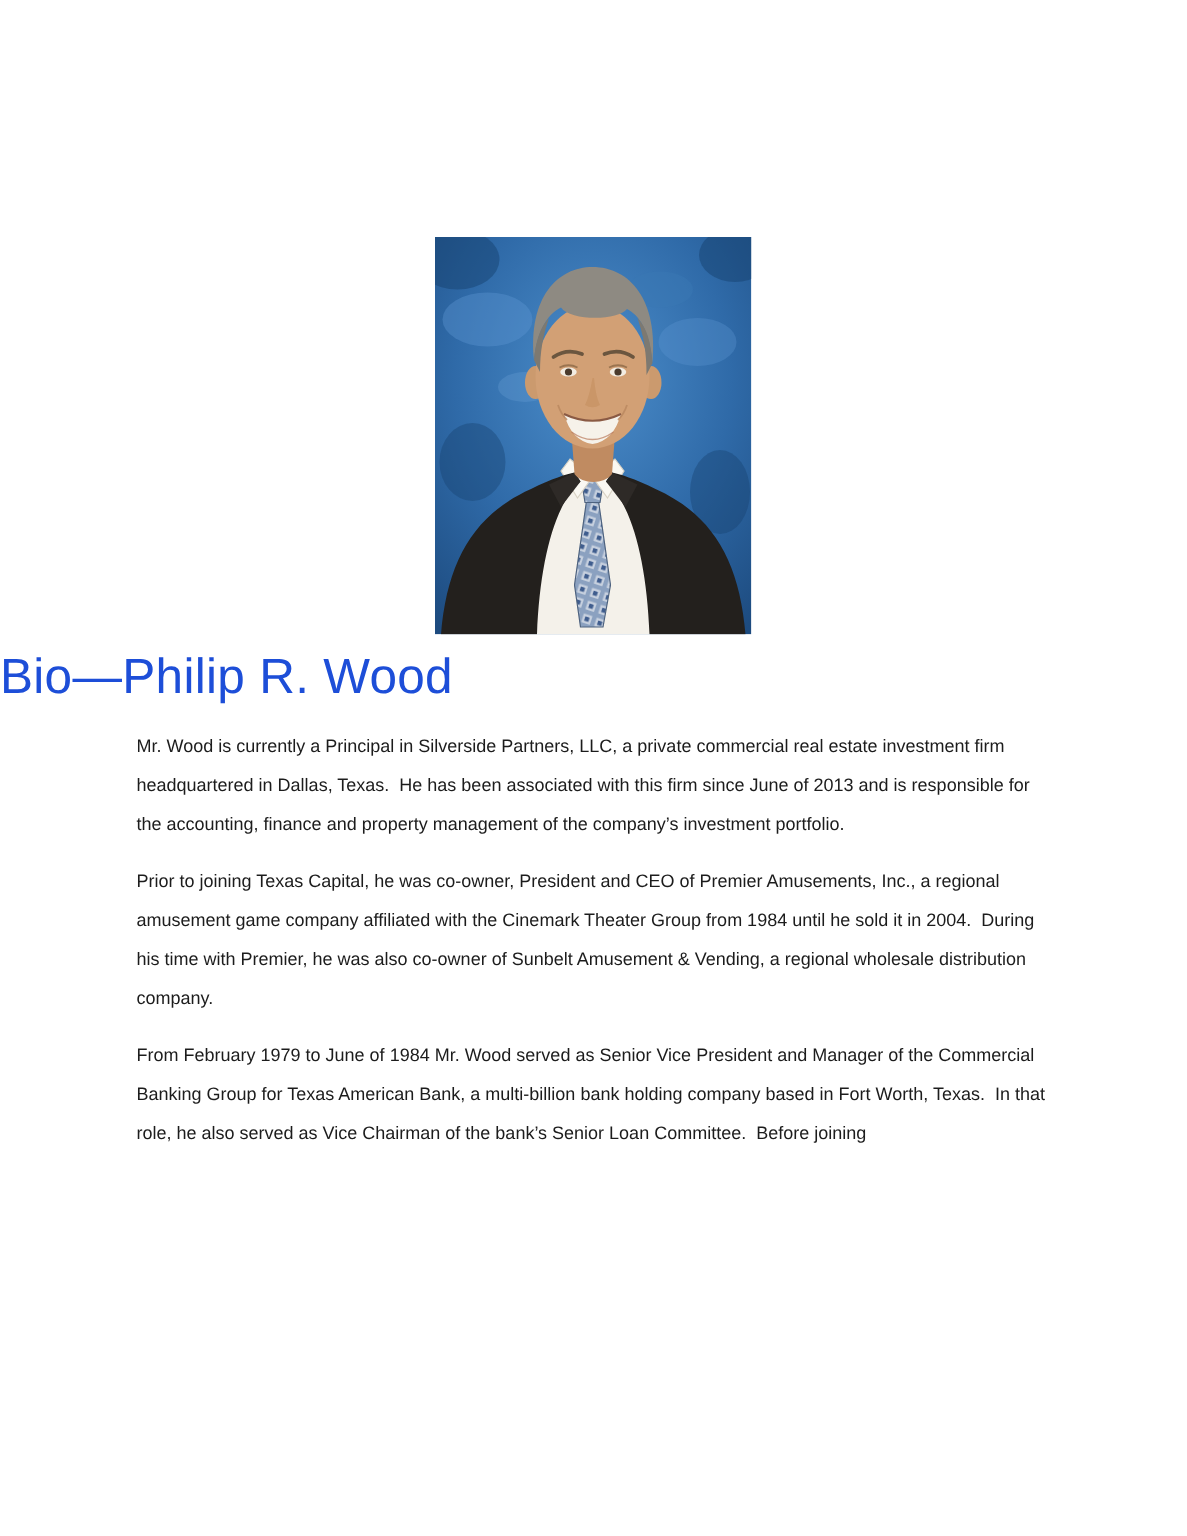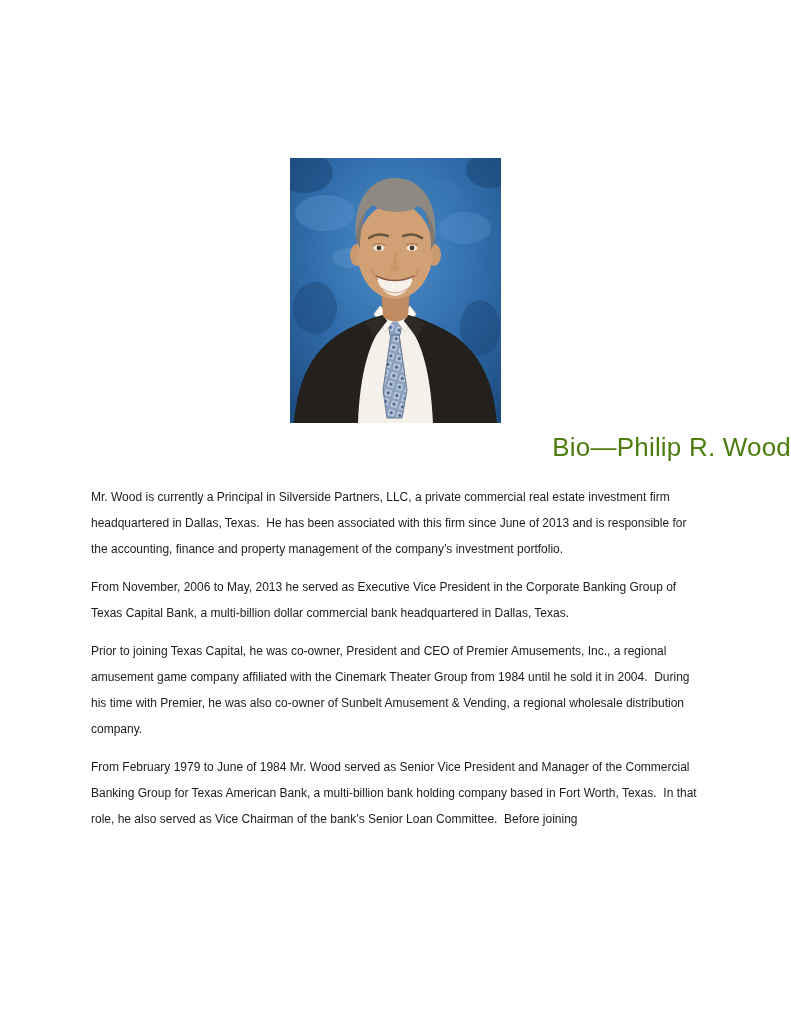--- a/index.html
+++ b/index.html
@@ -24,24 +24,24 @@
     height: 265px;
     overflow: hidden;
   }
   .photo svg { display: block; }
   .title {
     position: absolute;
     top: 432px;
     left: 0;
     width: 791px;
     margin: 0;
-    text-align: right;
-    font-size: 26px;
+    text-align: left;
+    font-size: 33px;
     font-weight: 400;
-    color: #4d7c0f;
+    color: #1d4ed8;
     letter-spacing: 0.2px;
   }
   .content {
     position: absolute;
     top: 484px;
     left: 91px;
     width: 608px;
   }
   .content p {
     margin: 0 0 12px 0;
@@ -123,18 +123,17 @@
       <path d="M91 130 Q105 140 119 130" stroke="#b97a5c" stroke-width="1" fill="none" opacity="0.7"></path>
       <path d="M82 112 Q84 118 88 122" stroke="#b9875f" stroke-width="1.2" fill="none" opacity="0.8"></path>
       <path d="M128 112 Q126 118 122 122" stroke="#b9875f" stroke-width="1.2" fill="none" opacity="0.8"></path>
     </svg>
   </div>
 
   <h1 class="title">Bio—Philip R. Wood</h1>
 
   <div class="content">
     <p>Mr. Wood is currently a Principal in Silverside Partners, LLC, a private commercial real estate investment firm headquartered in Dallas, Texas.  He has been associated with this firm since June of 2013 and is responsible for the accounting, finance and property management of the company’s investment portfolio.</p>
-    <p>From November, 2006 to May, 2013 he served as Executive Vice President in the Corporate Banking Group of Texas Capital Bank, a multi-billion dollar commercial bank headquartered in Dallas, Texas.</p>
     <p>Prior to joining Texas Capital, he was co-owner, President and CEO of Premier Amusements, Inc., a regional amusement game company affiliated with the Cinemark Theater Group from 1984 until he sold it in 2004.  During his time with Premier, he was also co-owner of Sunbelt Amusement &amp; Vending, a regional wholesale distribution company.</p>
     <p>From February 1979 to June of 1984 Mr. Wood served as Senior Vice President and Manager of the Commercial Banking Group for Texas American Bank, a multi-billion bank holding company based in Fort Worth, Texas.  In that role, he also served as Vice Chairman of the bank’s Senior Loan Committee.  Before joining</p>
   </div>
 
 </div>
 
 </body></html>

